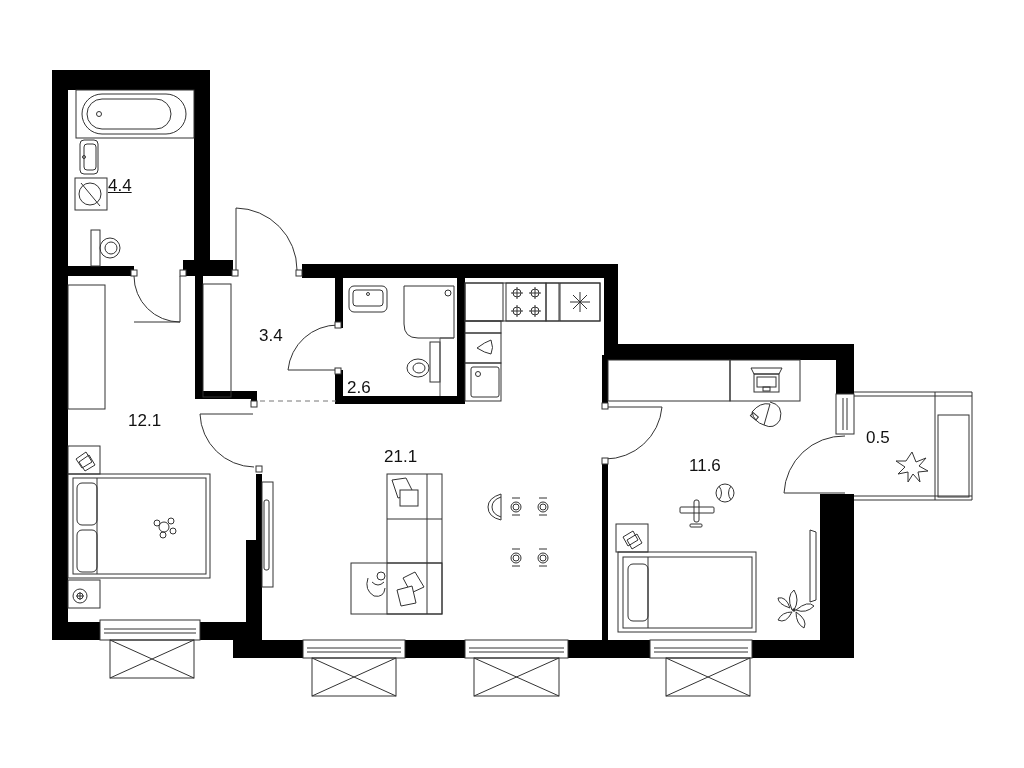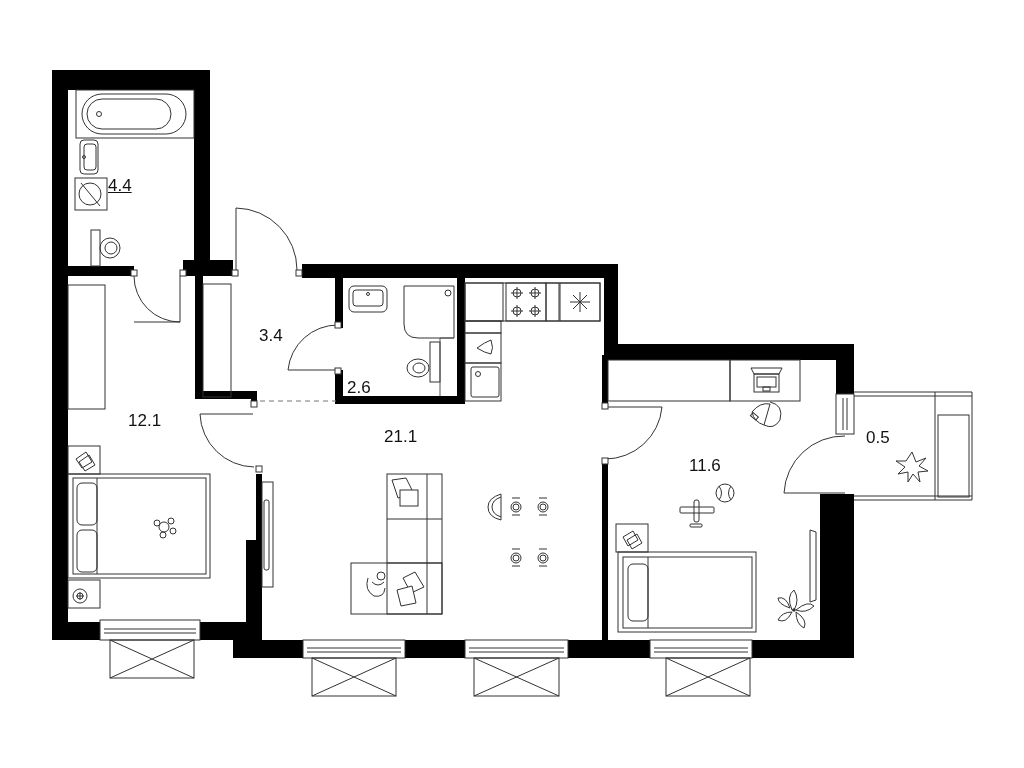--- a/index.html
+++ b/index.html
@@ -381,16 +381,16 @@
       <path class="ln" d="M912 452 L916 462 L926 458 L919 466 L928 471 L918 472 L920 482 L913 474 L908 482 L908 472 L898 474 L905 467 L896 461 L906 461 Z"></path>
     </g>
   </g>
 
 </svg>
 
 <div class="area-label" style="left:108px;top:177px;text-decoration:underline;">4.4</div>
 <div class="area-label" style="left:246px;top:327px;margin-left:13px;">3.4</div>
 <div class="area-label" style="left:347px;top:341px;margin-top:38px;">2.6</div>
 <div class="area-label" style="left:128px;top:412px;">12.1</div>
-<div class="area-label" style="left:384px;top:428px;">21.1</div>
+<div class="area-label" style="left:384px;top:448px;">21.1</div>
 <div class="area-label" style="left:689px;top:457px;">11.6</div>
 <div class="area-label" style="left:866px;top:429px;">0.5</div>
 </div>
 
 </body></html>

